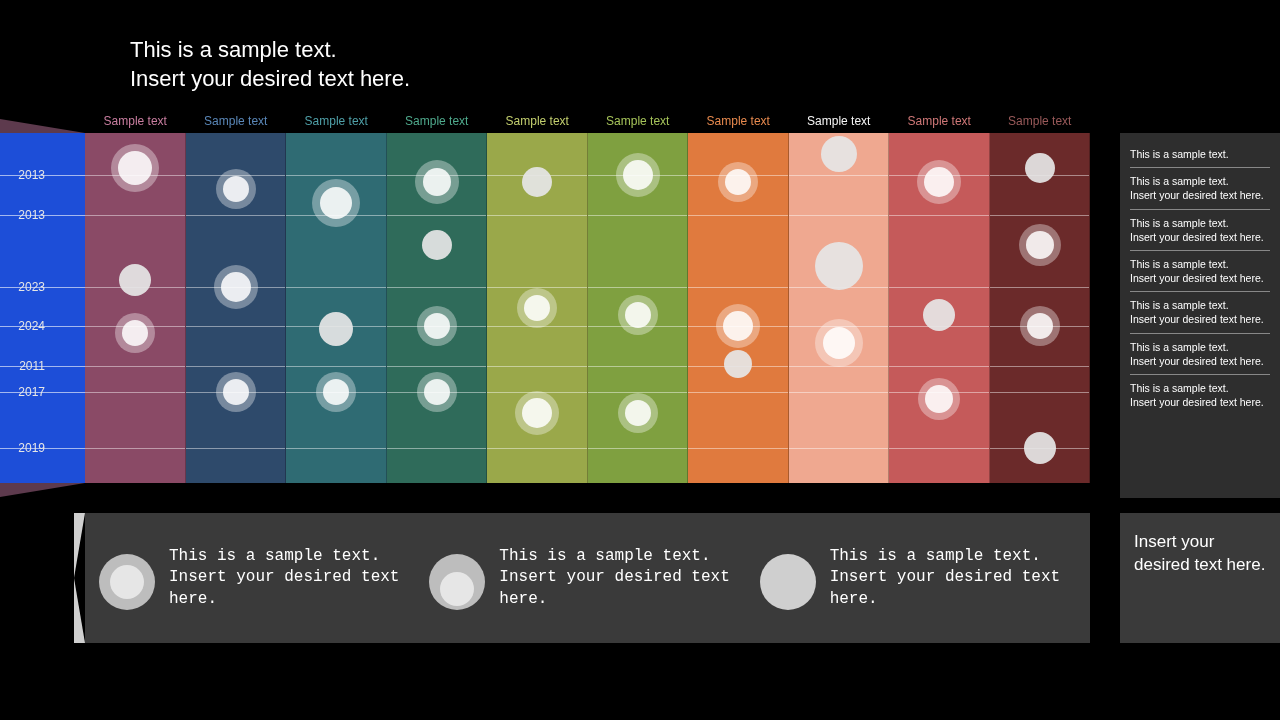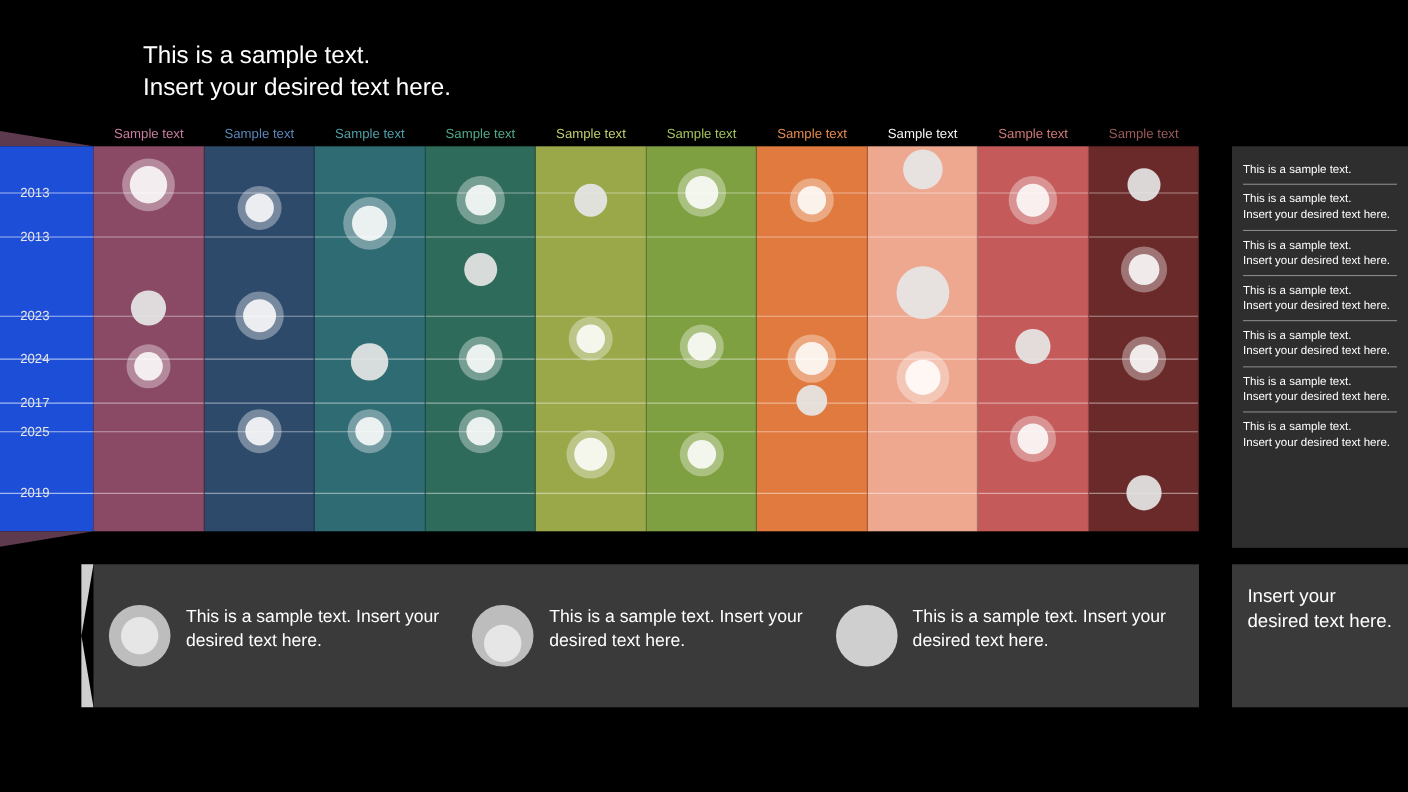--- a/index.html
+++ b/index.html
@@ -118,23 +118,24 @@
     left: 85px; top: 513px;
     width: 1005px; height: 130px;
     background: #3a3a3a;
     display: flex;
     align-items: center;
     padding: 0 14px;
     gap: 14px;
   }
   .legend-item {
     display: flex;
-    align-items: flex-start;
+    align-items: flex-end;
     gap: 14px;
     flex: 1 1 0;
+    font-family: Liberation Mono, monospace;
   }
   .legend-item .txt {
     font-size: 16px;
     line-height: 1.35;
   }
   .legend .icon {
     width: 56px; height: 56px;
     position: relative;
     flex-shrink: 0;
   }
@@ -197,24 +198,24 @@
     <div class="tick" style="top: 23.5%;">
       <span>2013</span>
     </div>
     <div class="tick" style="top: 44%;">
       <span>2023</span>
     </div>
     <div class="tick" style="top: 55%;">
       <span>2024</span>
     </div>
     <div class="tick" style="top: 66.5%;">
+      <span>2011</span>
+    </div>
+    <div class="tick" style="top: 74%;">
       <span>2017</span>
-    </div>
-    <div class="tick" style="top: 74%;">
-      <span>2025</span>
     </div>
     <div class="tick" style="top: 90%;">
       <span>2019</span>
     </div>
   </div>
 <div class="year-tri-bot"></div>
 
 <div class="grid" id="grid">
     <div class="col" style="background: rgb(138, 74, 102);">
       <div class="row-line" style="top: 12%;"></div>

